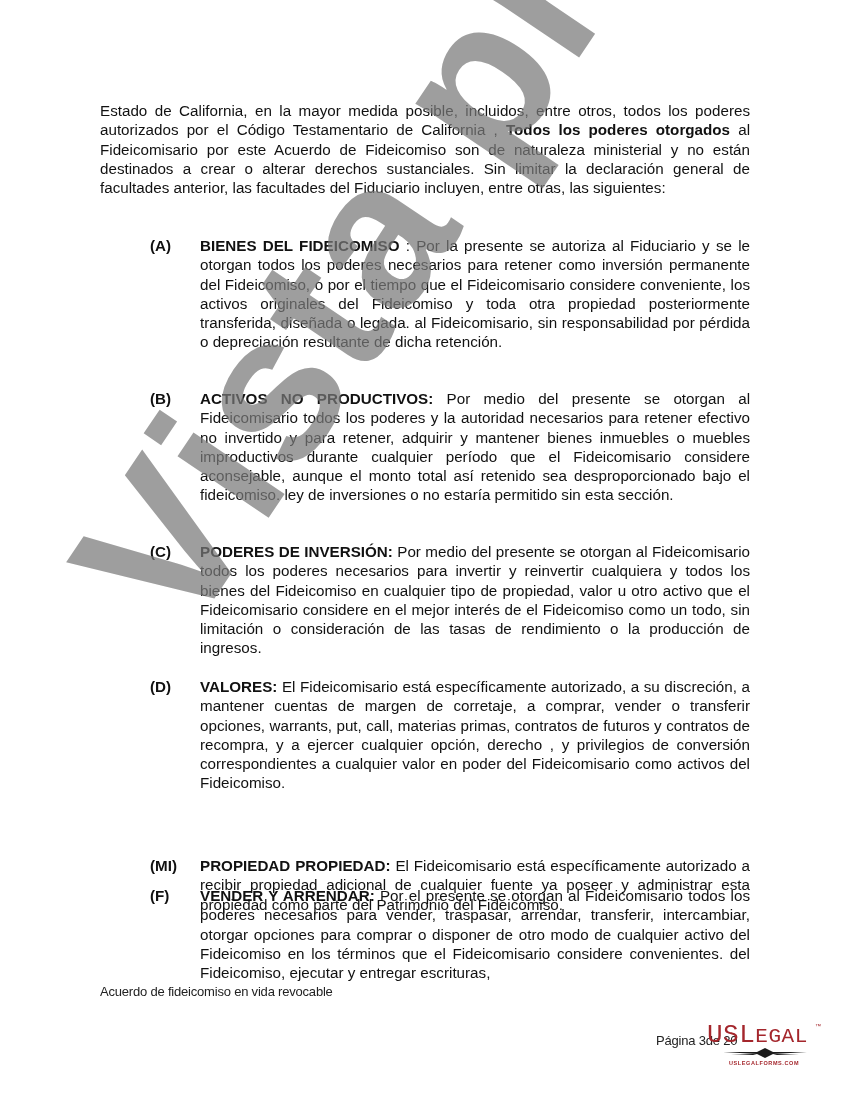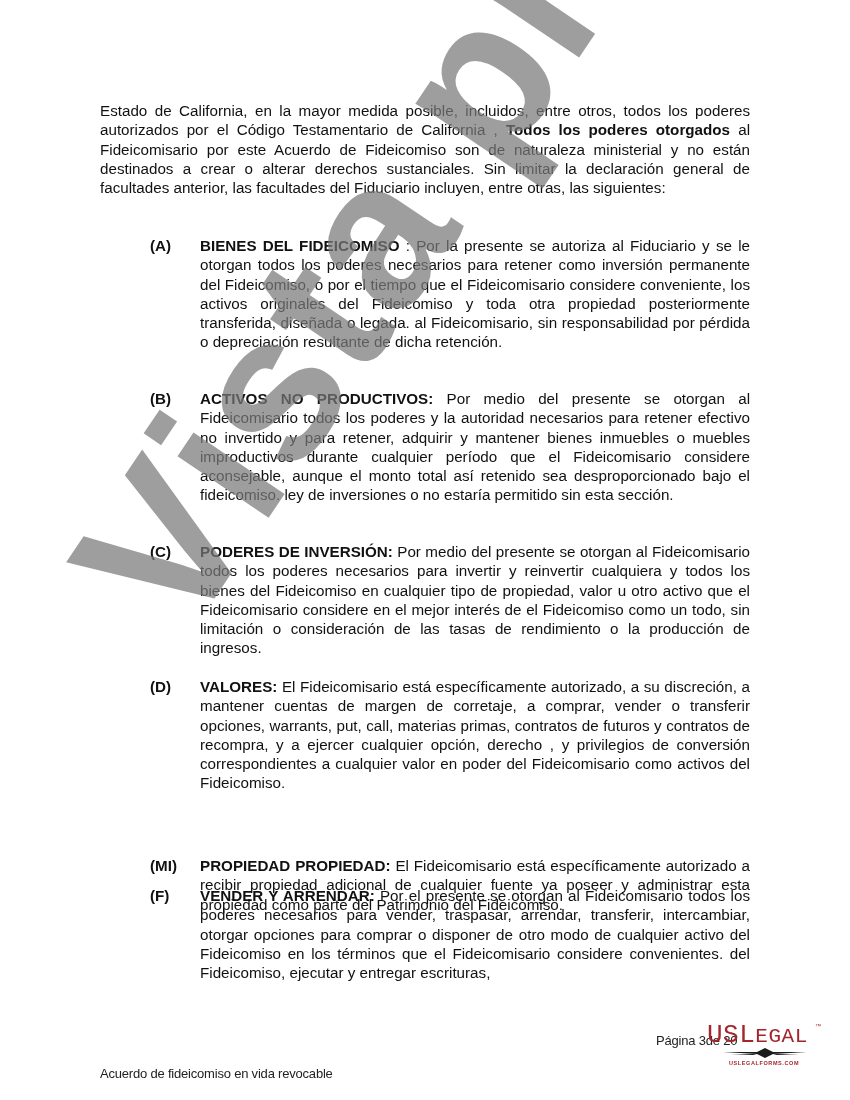--- a/index.html
+++ b/index.html
@@ -70,21 +70,21 @@
       color: rgba(120,120,120,0.72);
       transform-origin: left top;
       transform: rotate(-56deg);
       white-space: nowrap;
       line-height: 1;
     }
 
     .footer-left {
       position: absolute;
       left: 100px;
-      top: 1066px;
+      top: 984px;
       font-family: "Liberation Sans", sans-serif;
       font-size: 13px;
       color: #222;
       letter-spacing: -0.2px;
     }
     .footer-right {
       position: absolute;
       left: 613px;
       top: 1033px;
       font-family: "Liberation Sans", sans-serif;

